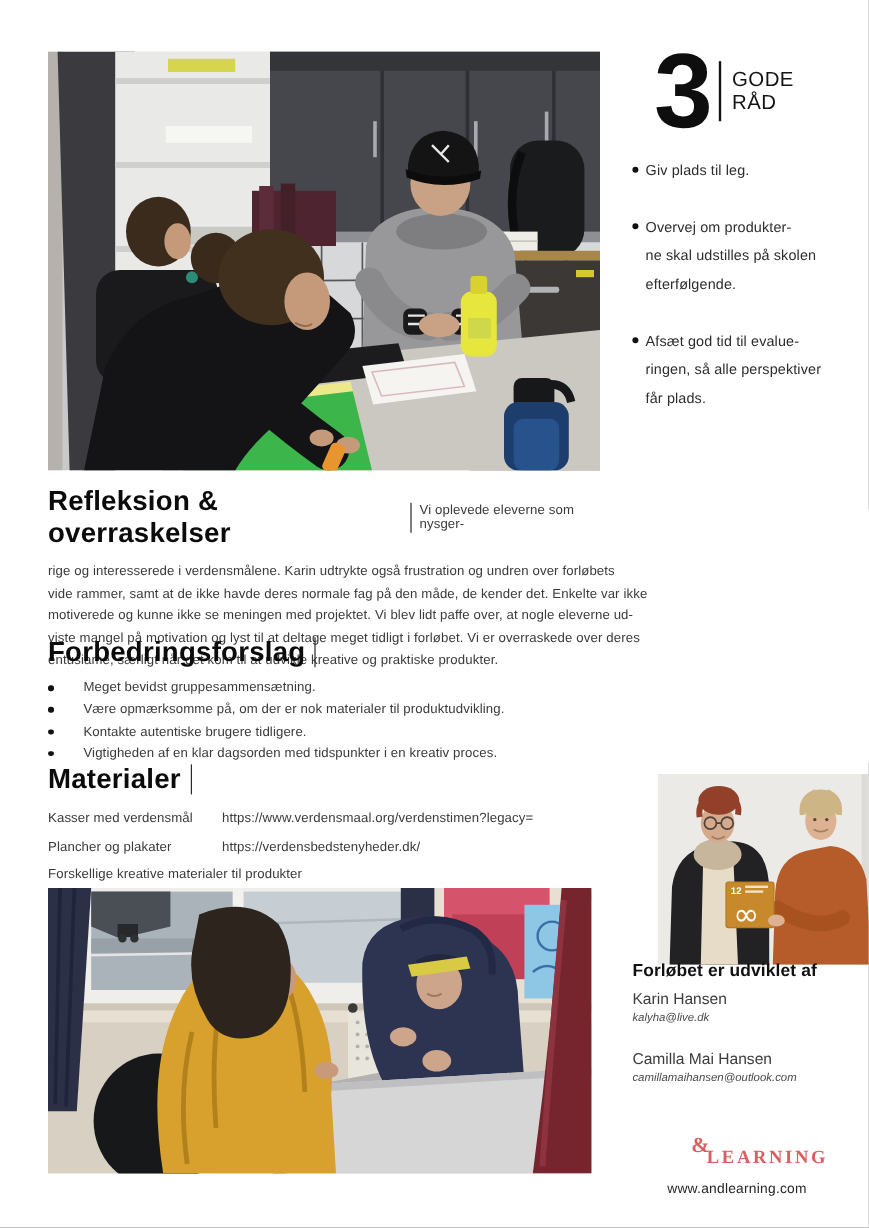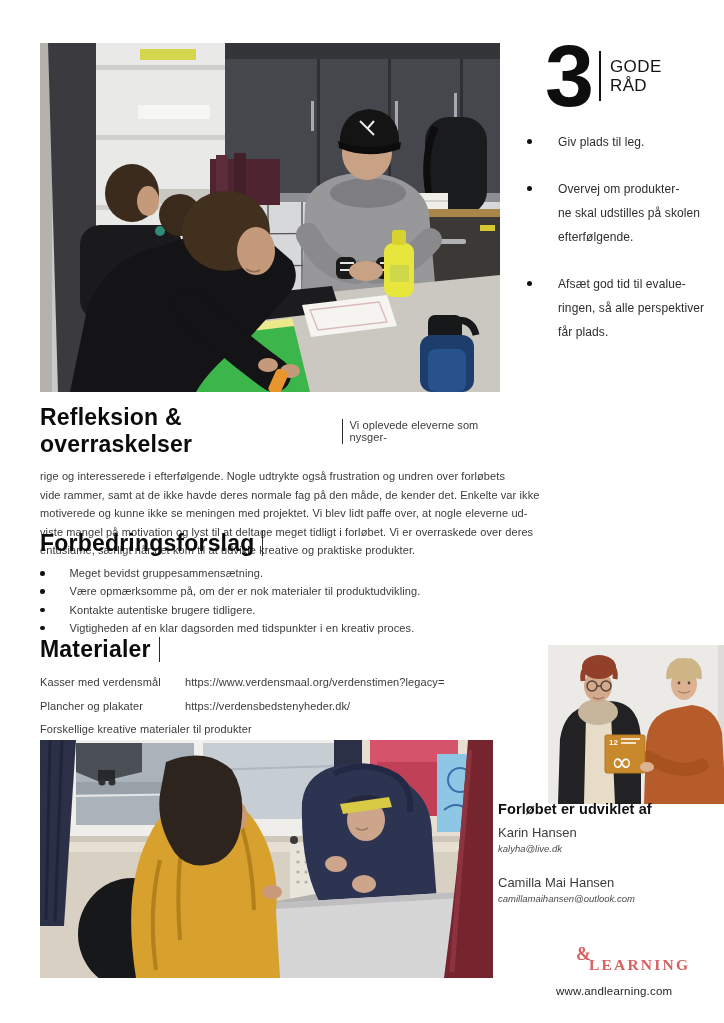--- a/index.html
+++ b/index.html
@@ -14,21 +14,21 @@
   .photo{display:block;}
   .photo svg{display:block;width:100%;height:100%;}
 
   
   .tips{left:527px;top:38px;width:188px;}
   .tips-header{display:flex;align-items:center;margin-left:18px;height:76px;}
   .big-num{font-size:88px;font-weight:800;line-height:.78;letter-spacing:-3px;color:#0e0e0e;}
   .tips-vline{width:2px;height:50px;background:#141414;margin:0 9px 0 8px;flex:none;}
   .tips-title{font-size:17px;line-height:1.12;letter-spacing:.4px;color:#141414;}
   .tips-list{margin-top:16px;}
-  .tip-item{display:flex;gap:26px;margin-bottom:23px;font-size:12px;line-height:24px;color:#2d2d2d;}
+  .tip-item{display:flex;gap:6px;margin-bottom:23px;font-size:12px;line-height:24px;color:#2d2d2d;}
   .tip-item .txt{white-space:pre-line;letter-spacing:.1px;}
   .dot{width:5px;height:5px;border-radius:50%;background:#111;margin-top:9px;flex:none;}
   .dot.sm{width:4.5px;height:4.5px;margin-top:7px;}
 
   
   .section{left:40px;width:475px;}
   .h-row{display:flex;align-items:center;}
   h2{margin:0;font-size:23px;font-weight:bold;letter-spacing:.2px;color:#0b0b0b;}
   .h-divider{width:1px;height:25px;background:#2a2a2a;margin:0 7px 0 8px;flex:none;}
   .lead{font-size:11px;color:#3a3a3a;letter-spacing:.1px;}
@@ -36,21 +36,21 @@
   .body-line{font-size:11px;line-height:18.6px;color:#3a3a3a;white-space:nowrap;letter-spacing:.1px;}
   .b-list{margin-top:7px;}
   .b-item{display:flex;gap:25px;font-size:11px;line-height:18.3px;color:#3a3a3a;letter-spacing:.1px;}
   .m-rows{margin-top:8px;}
   .m-row{display:flex;font-size:11px;line-height:23.5px;color:#3a3a3a;letter-spacing:.1px;}
   .m-label{width:145px;flex:none;}
   .m-link{color:#3a3a3a;text-decoration:none;}
   .m-note{font-size:11px;line-height:23.5px;color:#3a3a3a;letter-spacing:.1px;}
 
   
-  .credits{left:498px;top:801px;width:195px;}
+  .credits{left:527px;top:801px;width:195px;}
   .credits h3{margin:0 0 8px 0;font-size:14.5px;font-weight:bold;color:#101010;letter-spacing:.1px;}
   .person-name{font-size:13px;color:#3c3c3c;line-height:15px;}
   .person-email{font-size:9.5px;color:#4a4a4a;line-height:13px;margin-top:2px;font-style:italic;}
   .person + .person{margin-top:20px;}
 
   
   .brand{left:576px;top:944px;width:120px;height:38px;font-family:"Liberation Serif",serif;}
   .brand .amp{position:absolute;left:0;top:0;font-size:18px;font-weight:bold;}
   .brand .brand-name{position:absolute;left:13px;top:12px;font-size:15.5px;font-weight:bold;letter-spacing:2.2px;}
   .website{left:556px;top:985px;font-size:11.5px;color:#262626;letter-spacing:.2px;}
@@ -188,21 +188,21 @@
     </div>
   </div>
 
   <div class="abs section" style="top:404px;">
     <div class="h-row">
       <h2>Refleksion &amp; overraskelser</h2>
       <span class="h-divider"></span>
       <span class="lead">Vi oplevede eleverne som nysger-</span>
     </div>
     <div class="body-text">
-      <div class="body-line">rige og interesserede i efterfølgende. Nogle udtrykte også frustration og undren over forløbets</div>
+      <div class="body-line">rige og interesserede i verdensmålene. Karin udtrykte også frustration og undren over forløbets</div>
       <div class="body-line">vide rammer, samt at de ikke havde deres normale fag på den måde, de kender det. Enkelte var ikke</div>
       <div class="body-line">motiverede og kunne ikke se meningen med projektet. Vi blev lidt paffe over, at nogle eleverne ud-</div>
       <div class="body-line">viste mangel på motivation og lyst til at deltage meget tidligt i forløbet. Vi er overraskede over deres</div>
       <div class="body-line">entusiame, særligt når det kom til at udvikle kreative og praktiske produkter.</div>
     </div>
   </div>
 
   <div class="abs section" style="top:530px;">
     <div class="h-row">
       <h2>Forbedringsforslag</h2>

